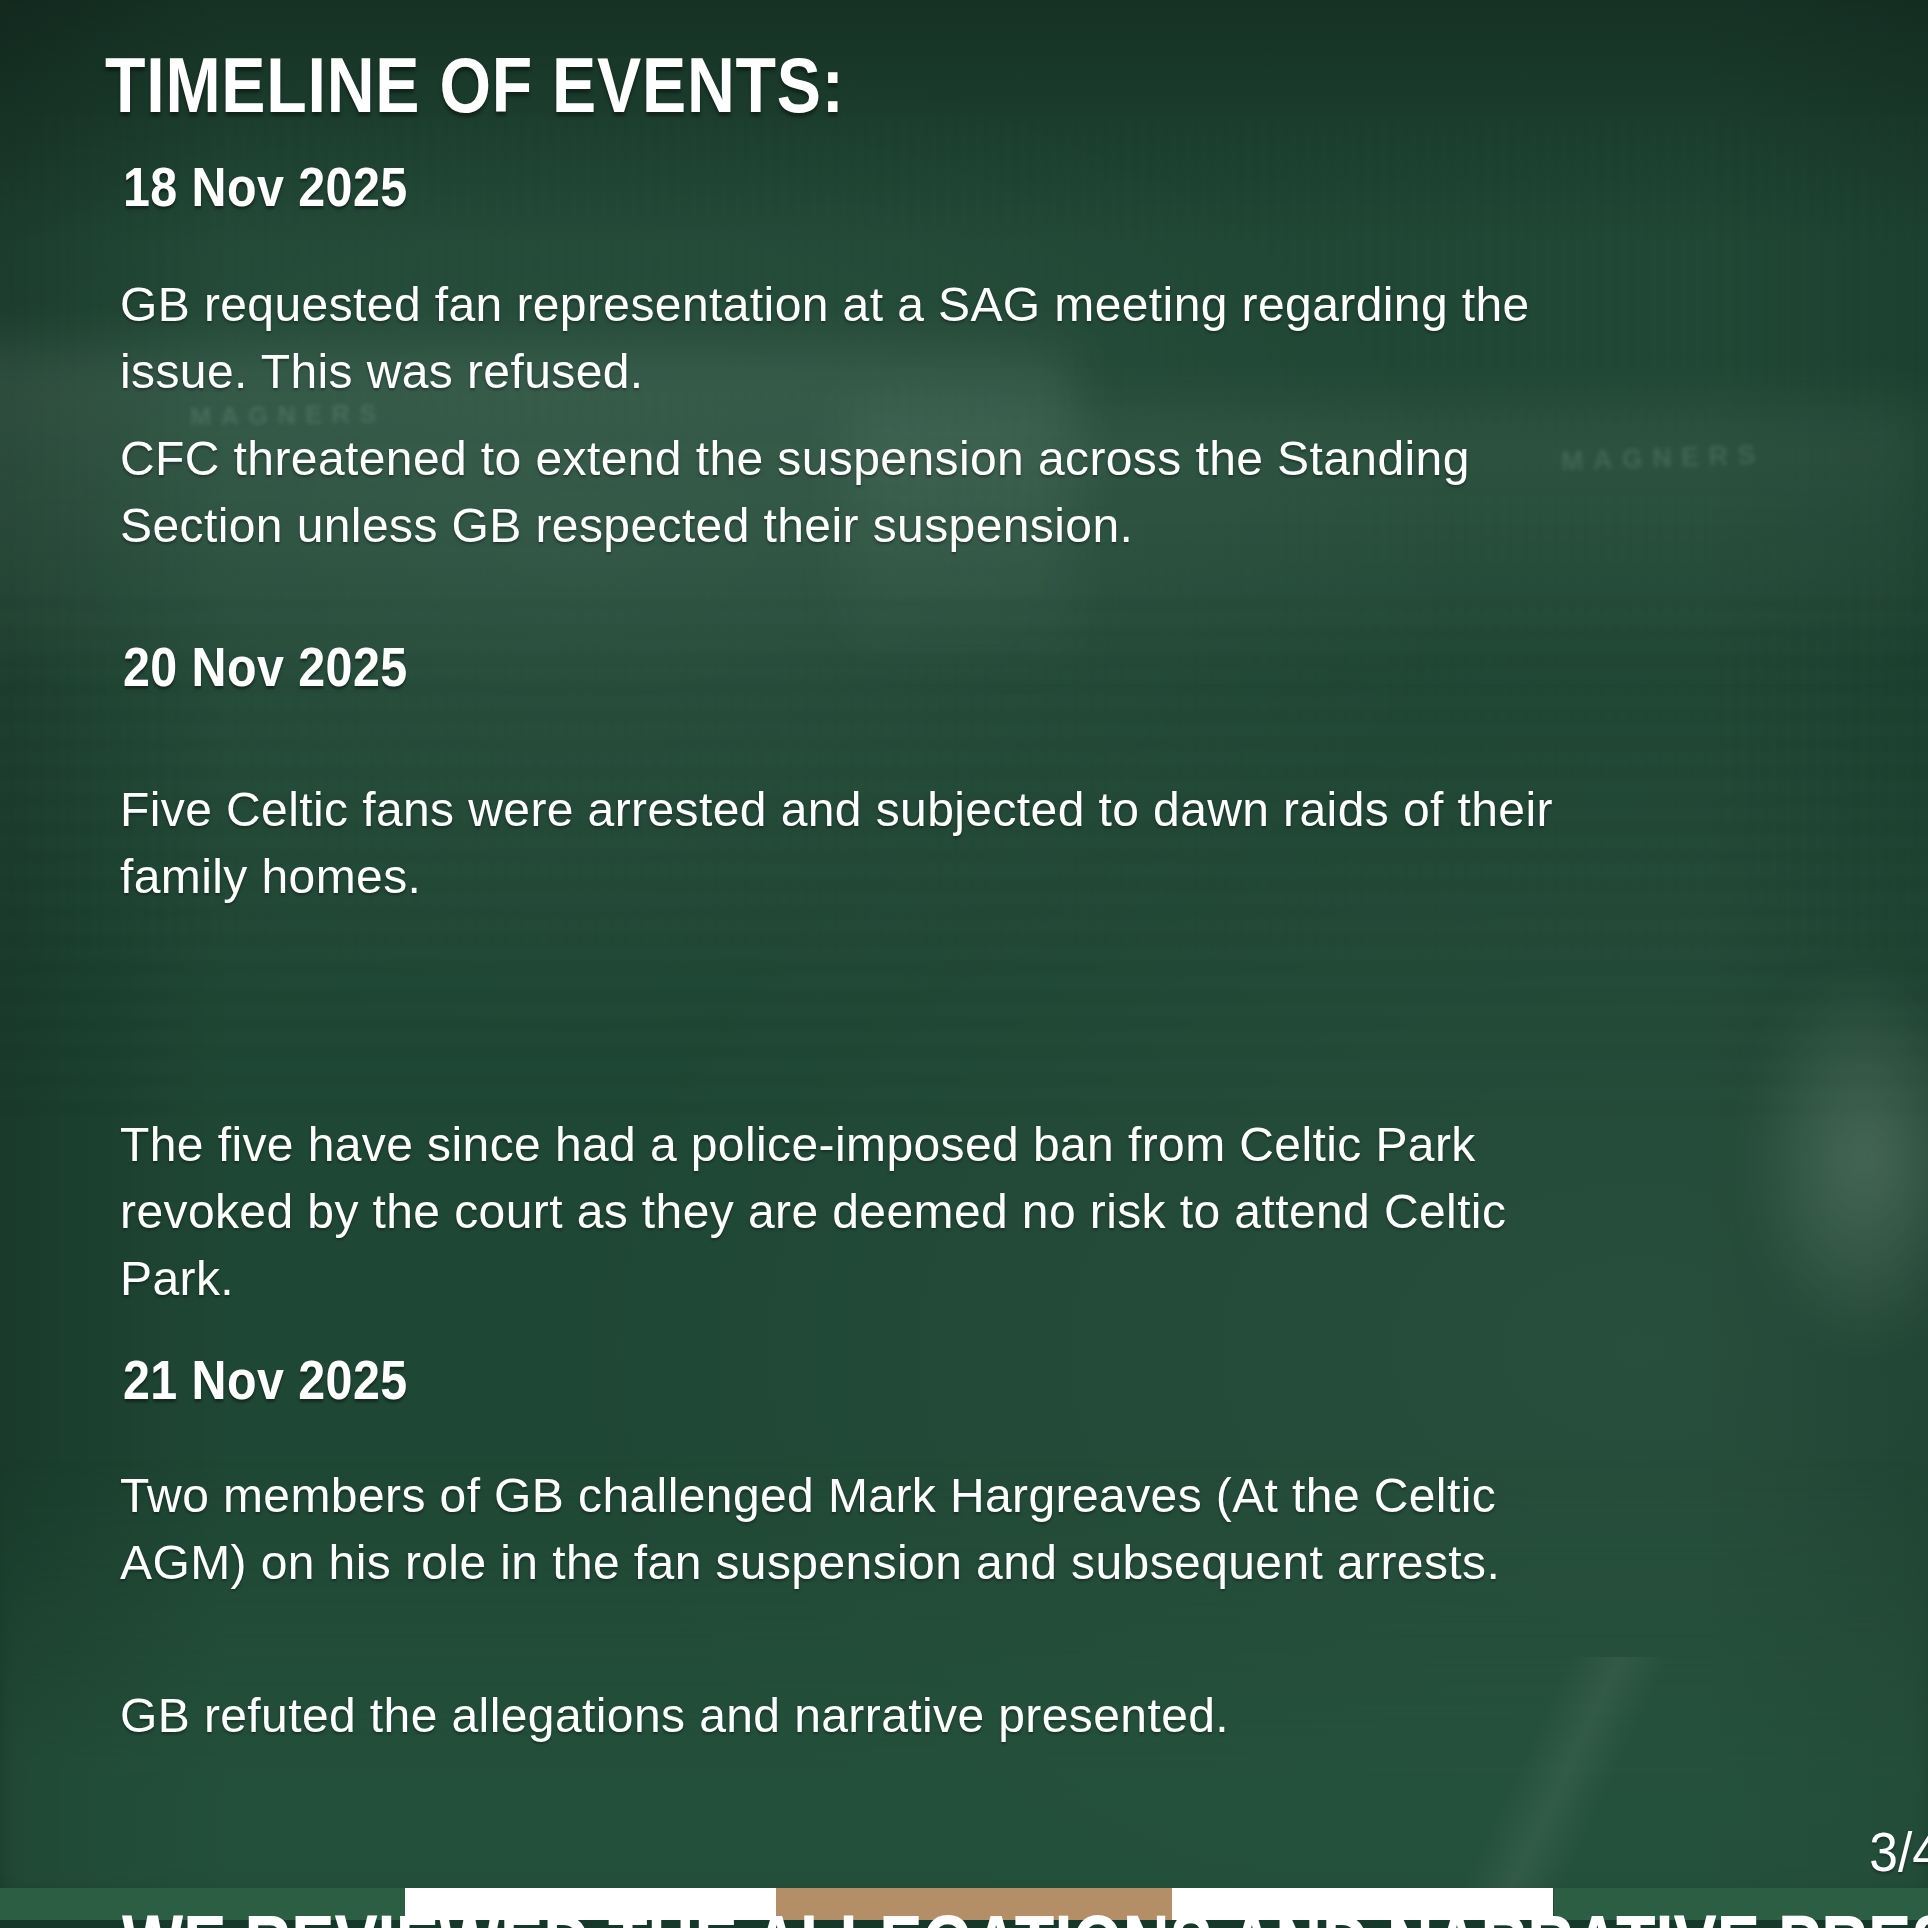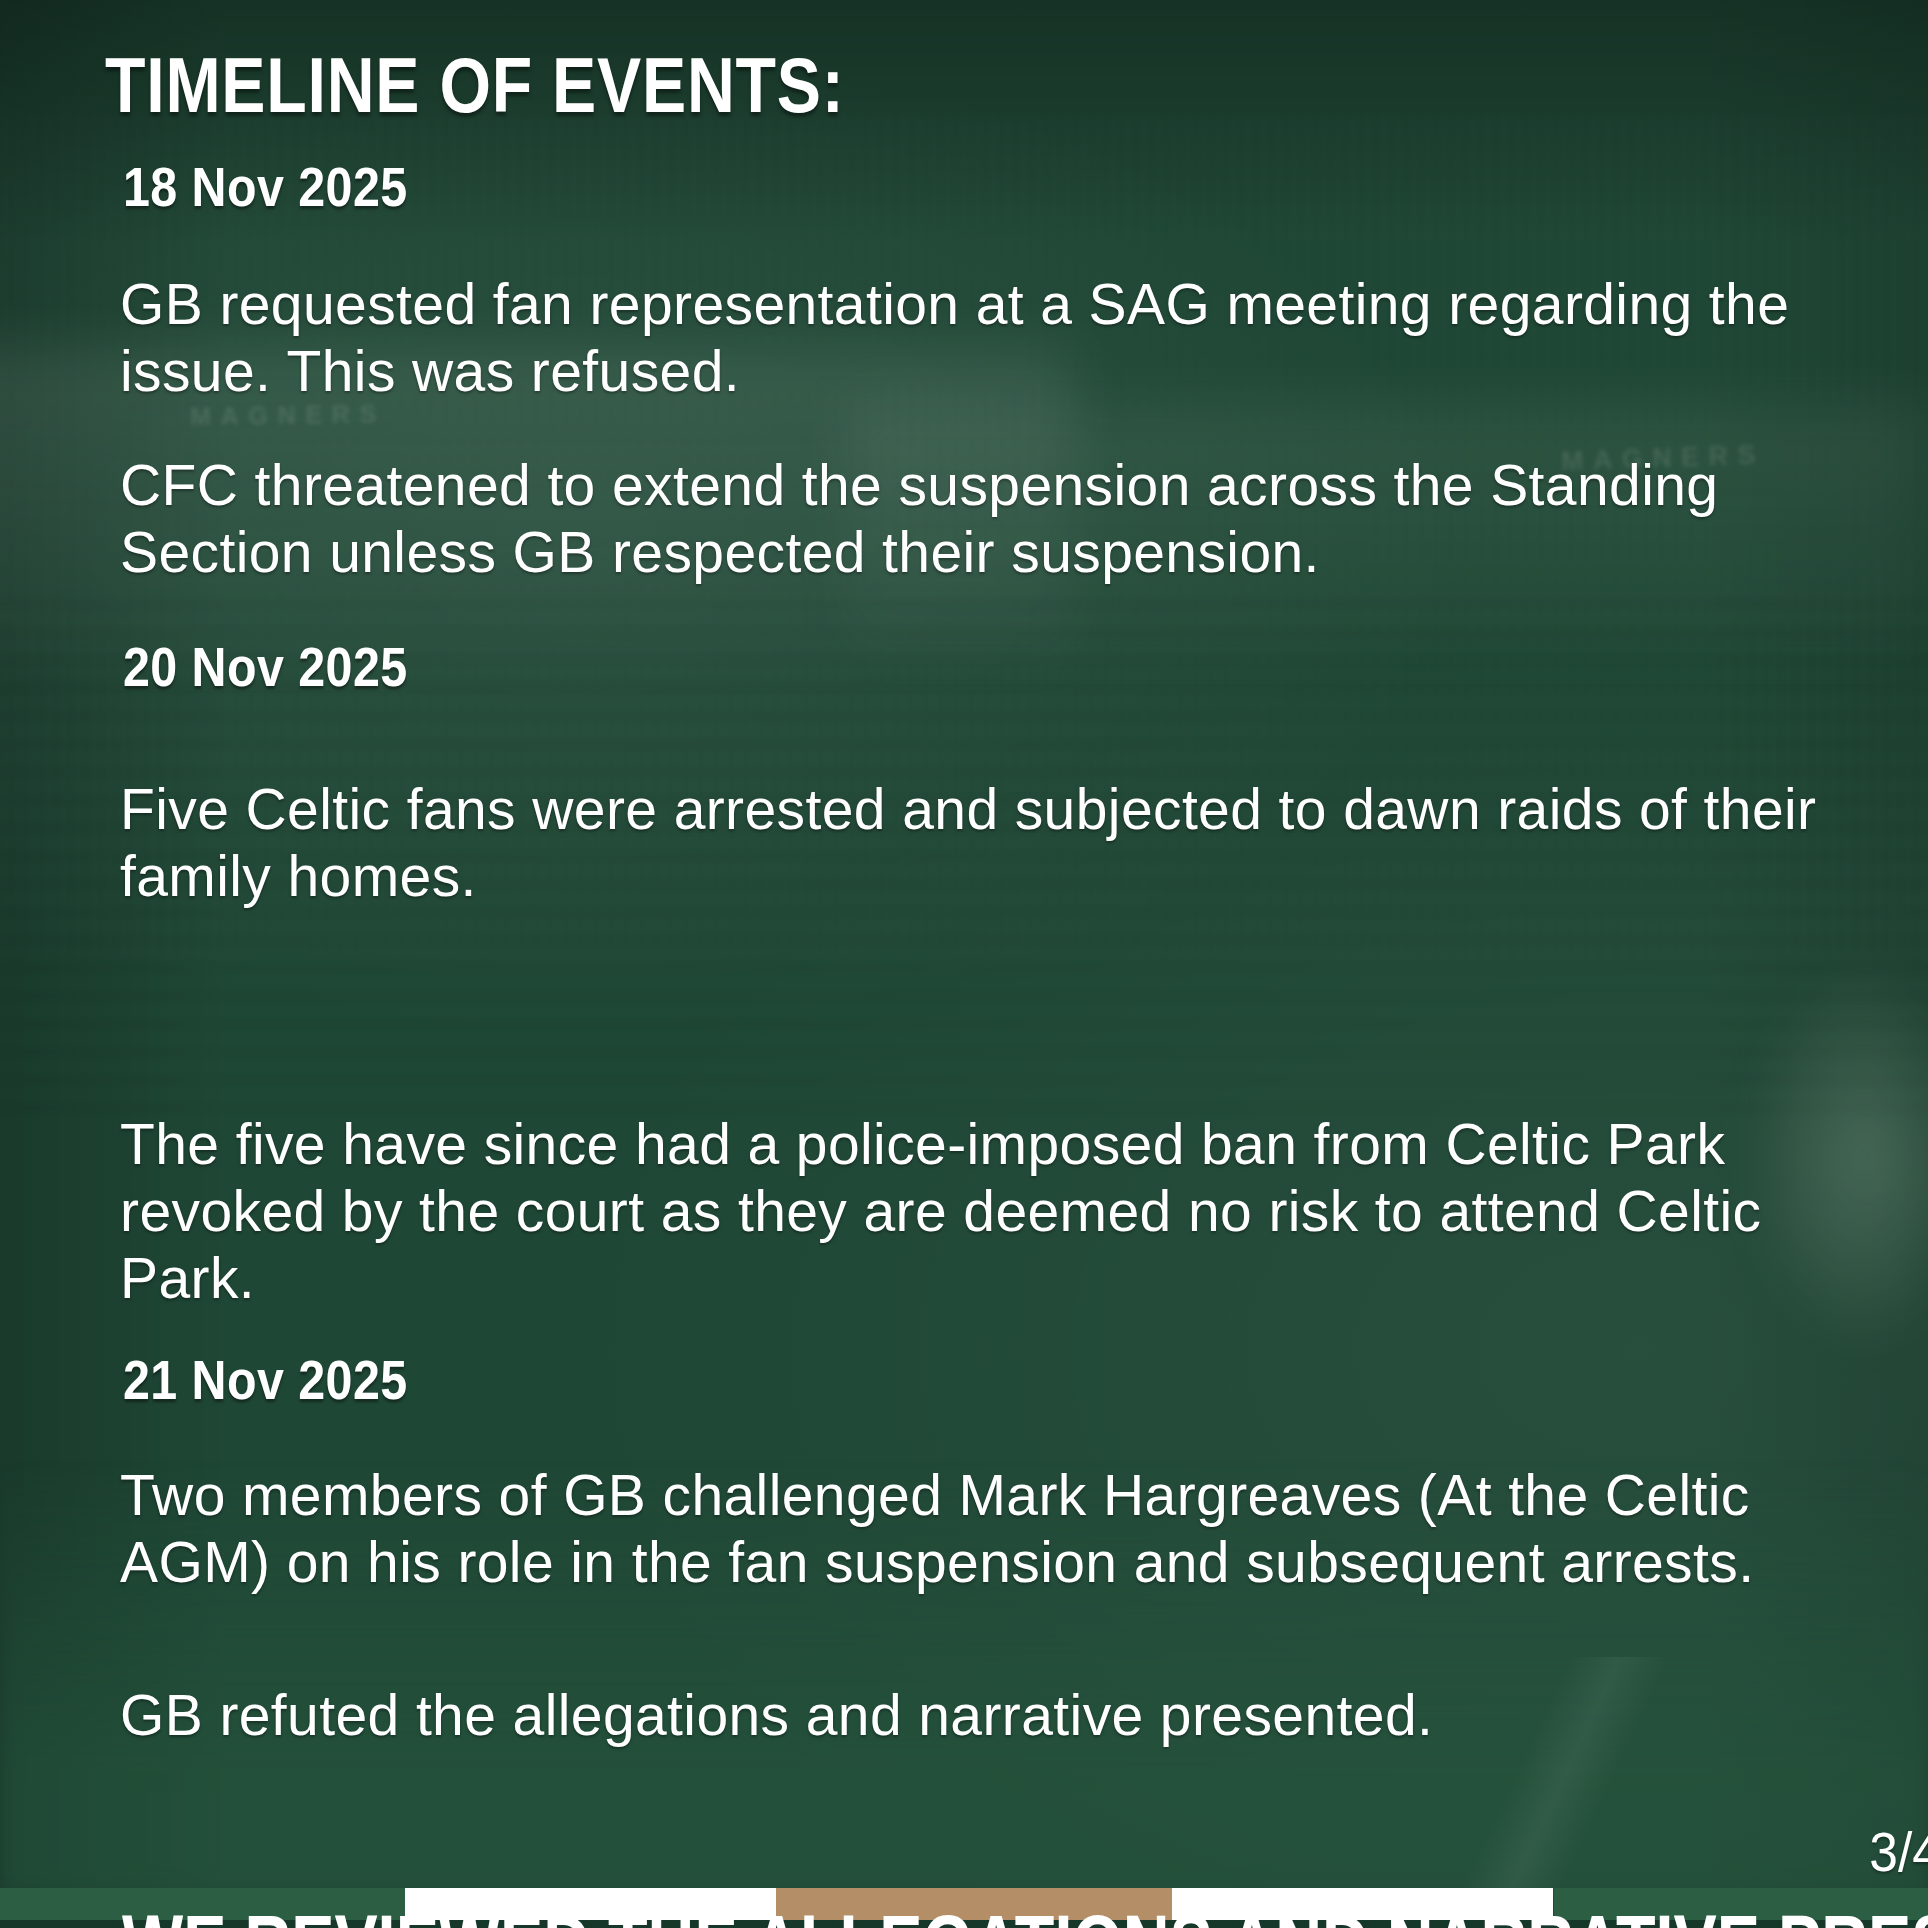--- a/index.html
+++ b/index.html
@@ -62,25 +62,25 @@
   }
   .date{
     position:absolute;left:123px;margin:0;
     font-size:55px;font-weight:800;line-height:1;letter-spacing:0.5px;
     transform:scaleX(0.88);transform-origin:left top;
     text-shadow:0 2.8px 2.8px rgba(0,0,0,0.40);white-space:nowrap;
   }
   .d1{top:160px}.d2{top:640px}.d3{top:1353px}
   .para{
     position:absolute;left:120px;width:1733px;margin:0;
-    font-size:57px;line-height:67px;font-weight:400;letter-spacing:0.4px;
+    font-size:48px;line-height:67px;font-weight:400;letter-spacing:0.4px;
     white-space:pre-line;
     text-shadow:0 1.9px 2.8px rgba(0,0,0,0.35);
   }
-  .p1{top:271px}.p2{top:452px}.p3{top:776px}.p4{top:930px}
+  .p1{top:271px}.p2{top:425px}.p3{top:776px}.p4{top:930px}
   .p5{top:1111px}.p6{top:1462px}.p7{top:1643px}.p8{top:1682px}
 
   .page-indicator{
     position:absolute;right:15px;top:1824px;margin:0;
     font-size:56px;font-weight:400;line-height:1;
     transform:scaleX(0.92);transform-origin:right top;
     text-shadow:0 1.9px 2.8px rgba(0,0,0,0.35);
   }
 
   

